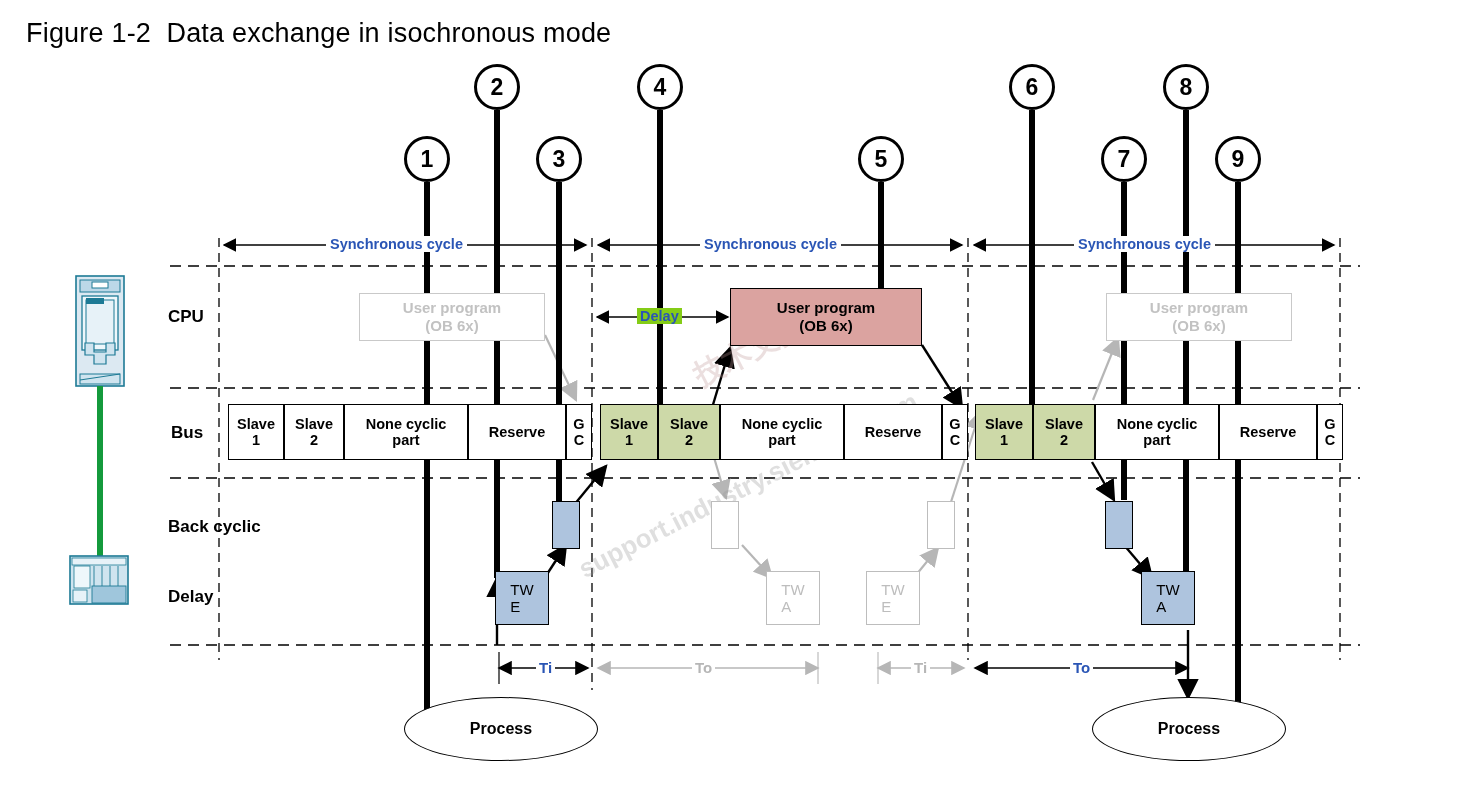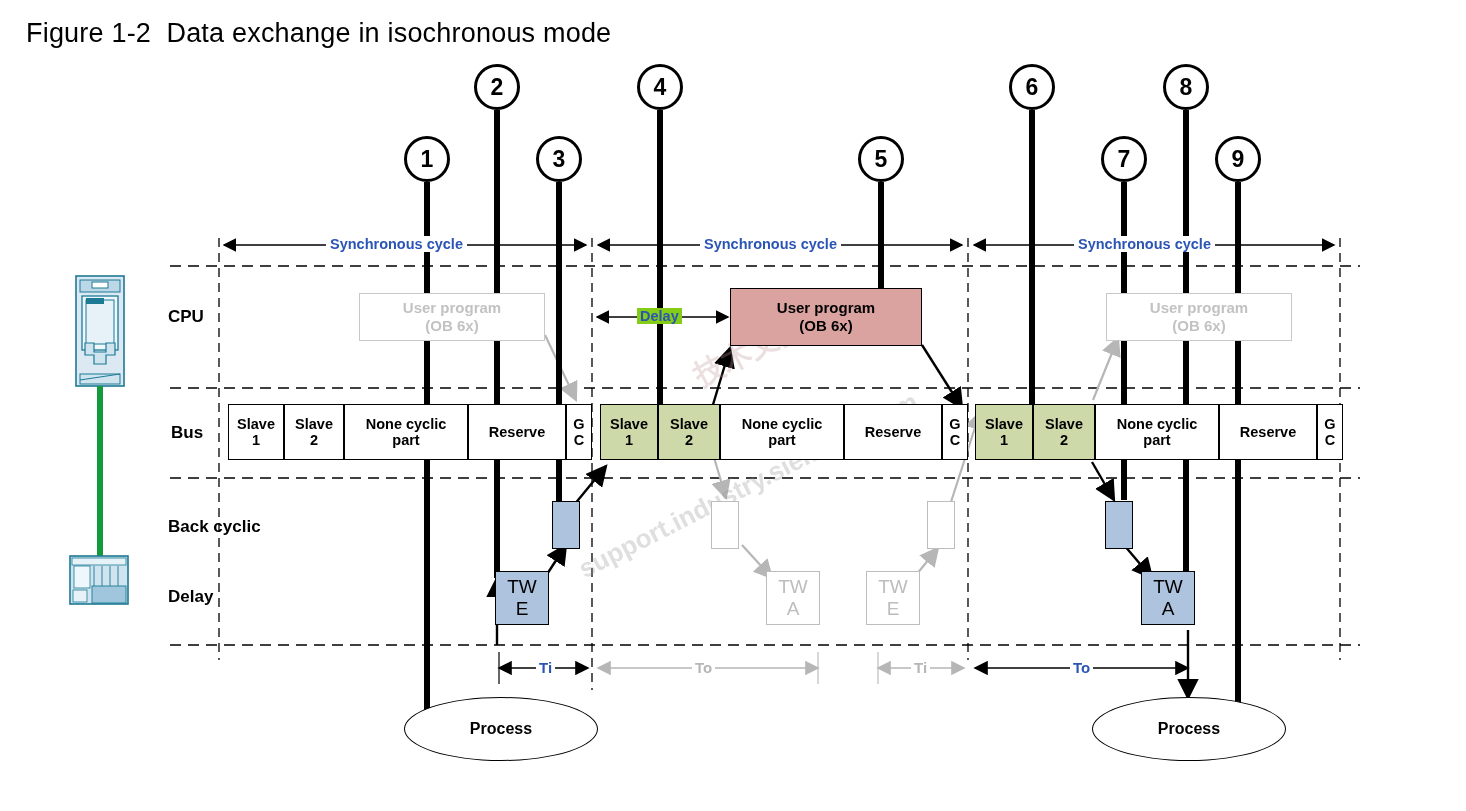--- a/index.html
+++ b/index.html
@@ -15,21 +15,21 @@
            box-sizing:border-box;display:flex;align-items:center;justify-content:center;
            text-align:center;font-size:14.5px;font-weight:bold;line-height:1.12;background:#fff;}
   .buscell.green{background:#cdd9a8;}
   
   .progbox{position:absolute;box-sizing:border-box;display:flex;align-items:center;
            justify-content:center;text-align:center;font-size:15px;font-weight:bold;line-height:1.2;}
   .progbox.active{background:#dba3a0;border:1.4px solid #000;color:#000;}
   .progbox.ghost{background:#fff;border:1.2px solid #c9c9c9;color:#c2c2c2;}
   
   .tbox{position:absolute;box-sizing:border-box;display:flex;align-items:center;
-        justify-content:center;text-align:center;font-size:19px;line-height:1.15;font-weight:normal;}
+        justify-content:center;text-align:left;font-size:15px;line-height:1.15;font-weight:normal;}
   .tbox.active{background:#aec4de;border:1.3px solid #000;color:#000;}
   .tbox.ghost{background:#fff;border:1.1px solid #bdbdbd;color:#bdbdbd;}
   
   .callout{position:absolute;width:46px;height:46px;border-radius:50%;border:3px solid #000;
            background:#fff;display:flex;align-items:center;justify-content:center;
            font-size:23px;font-weight:bold;box-sizing:border-box;}
   
   .process{position:absolute;border:1.6px solid #000;border-radius:50%;background:#fff;
            display:flex;align-items:center;justify-content:center;font-size:16px;font-weight:bold;}
   .cyclbl{position:absolute;font-size:14.5px;font-weight:bold;color:#2a55b5;background:#fff;padding:0 4px;}

